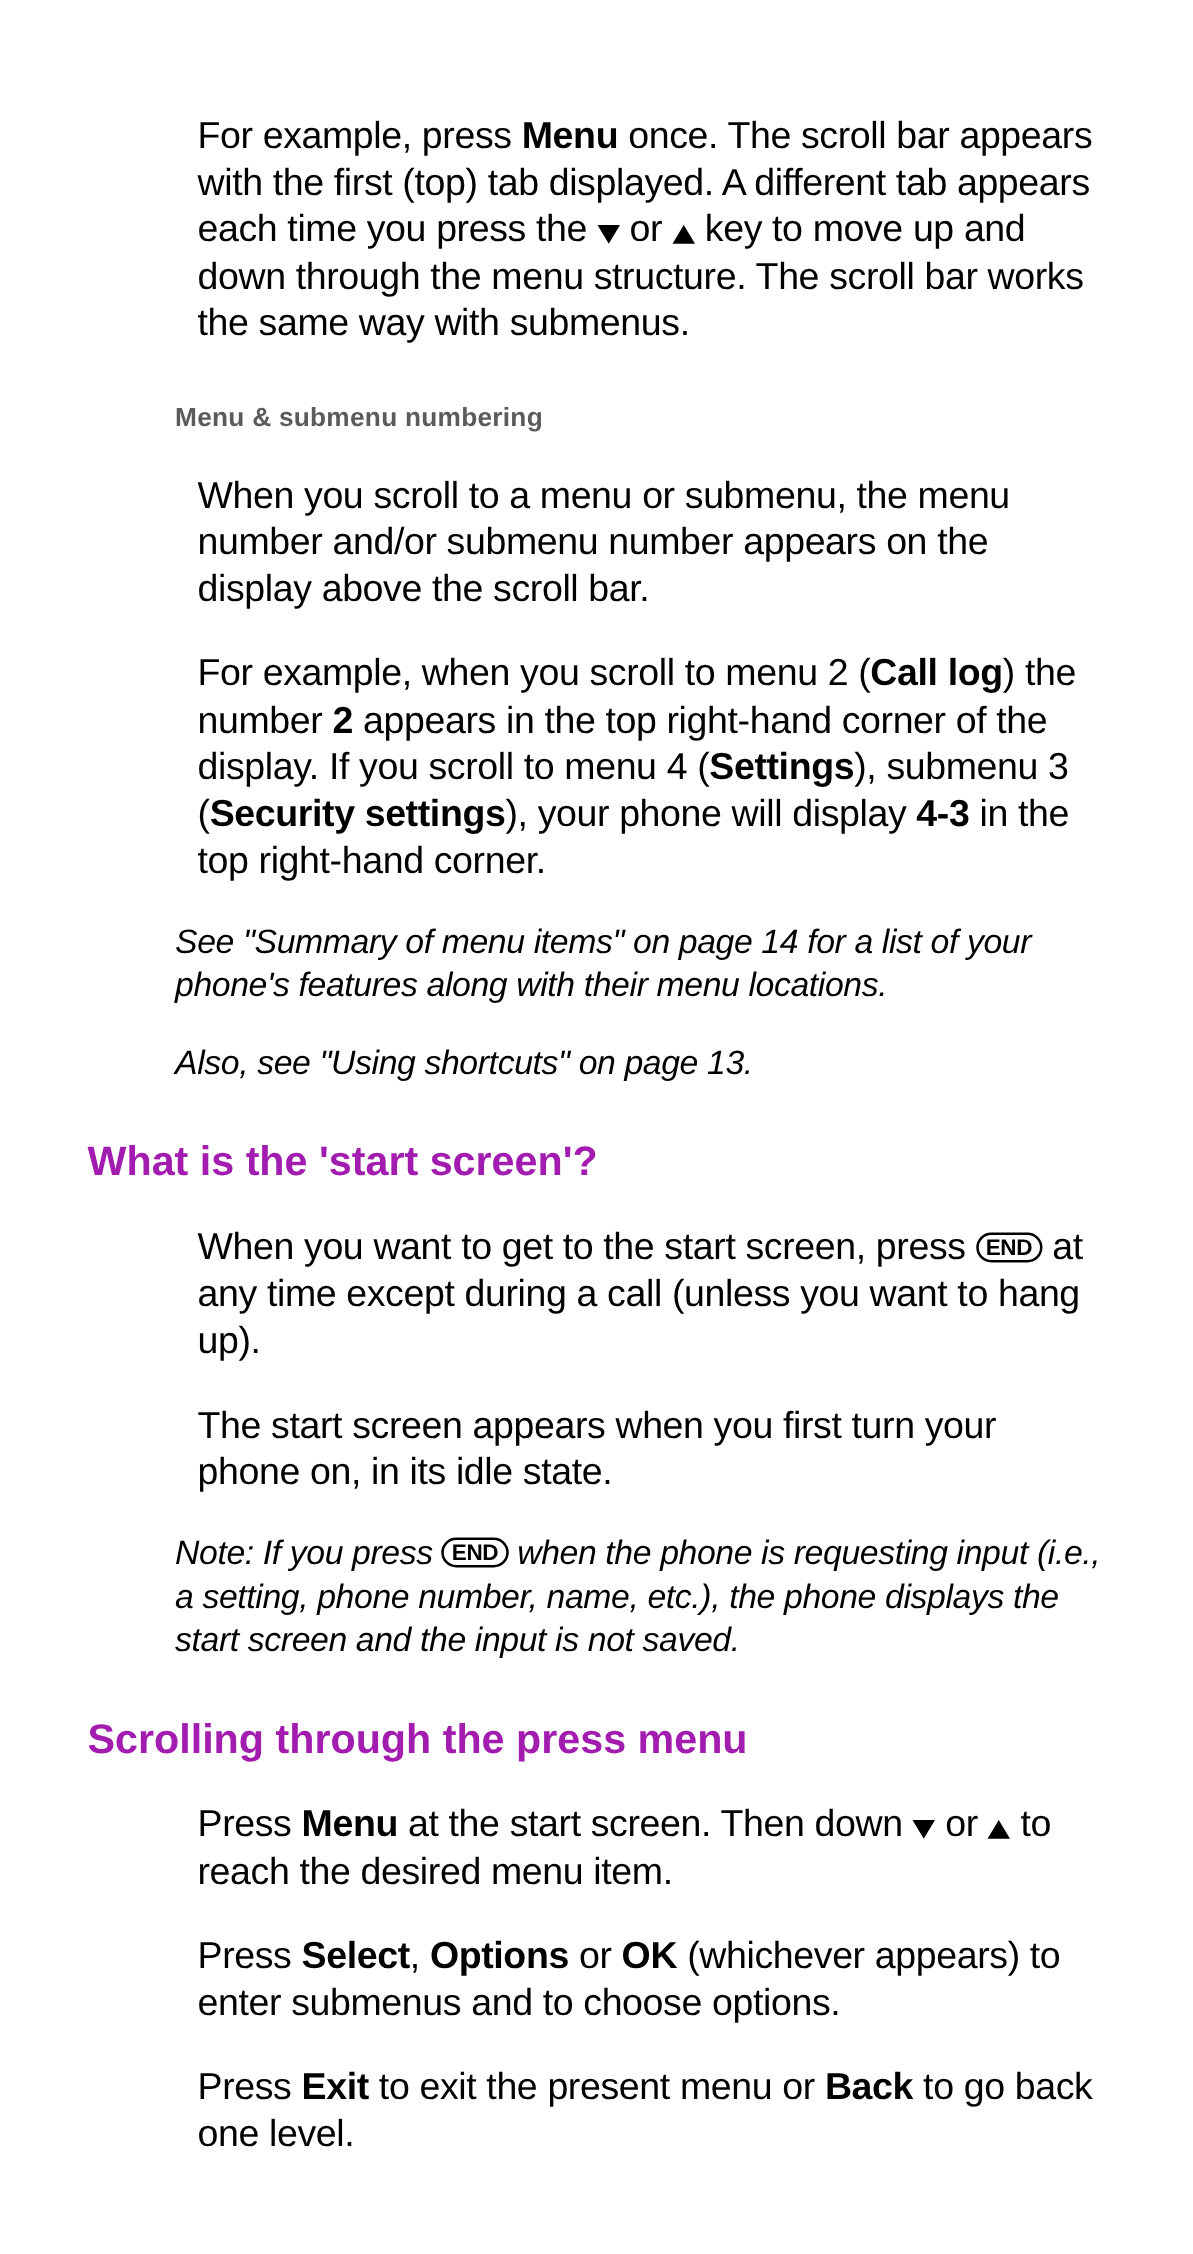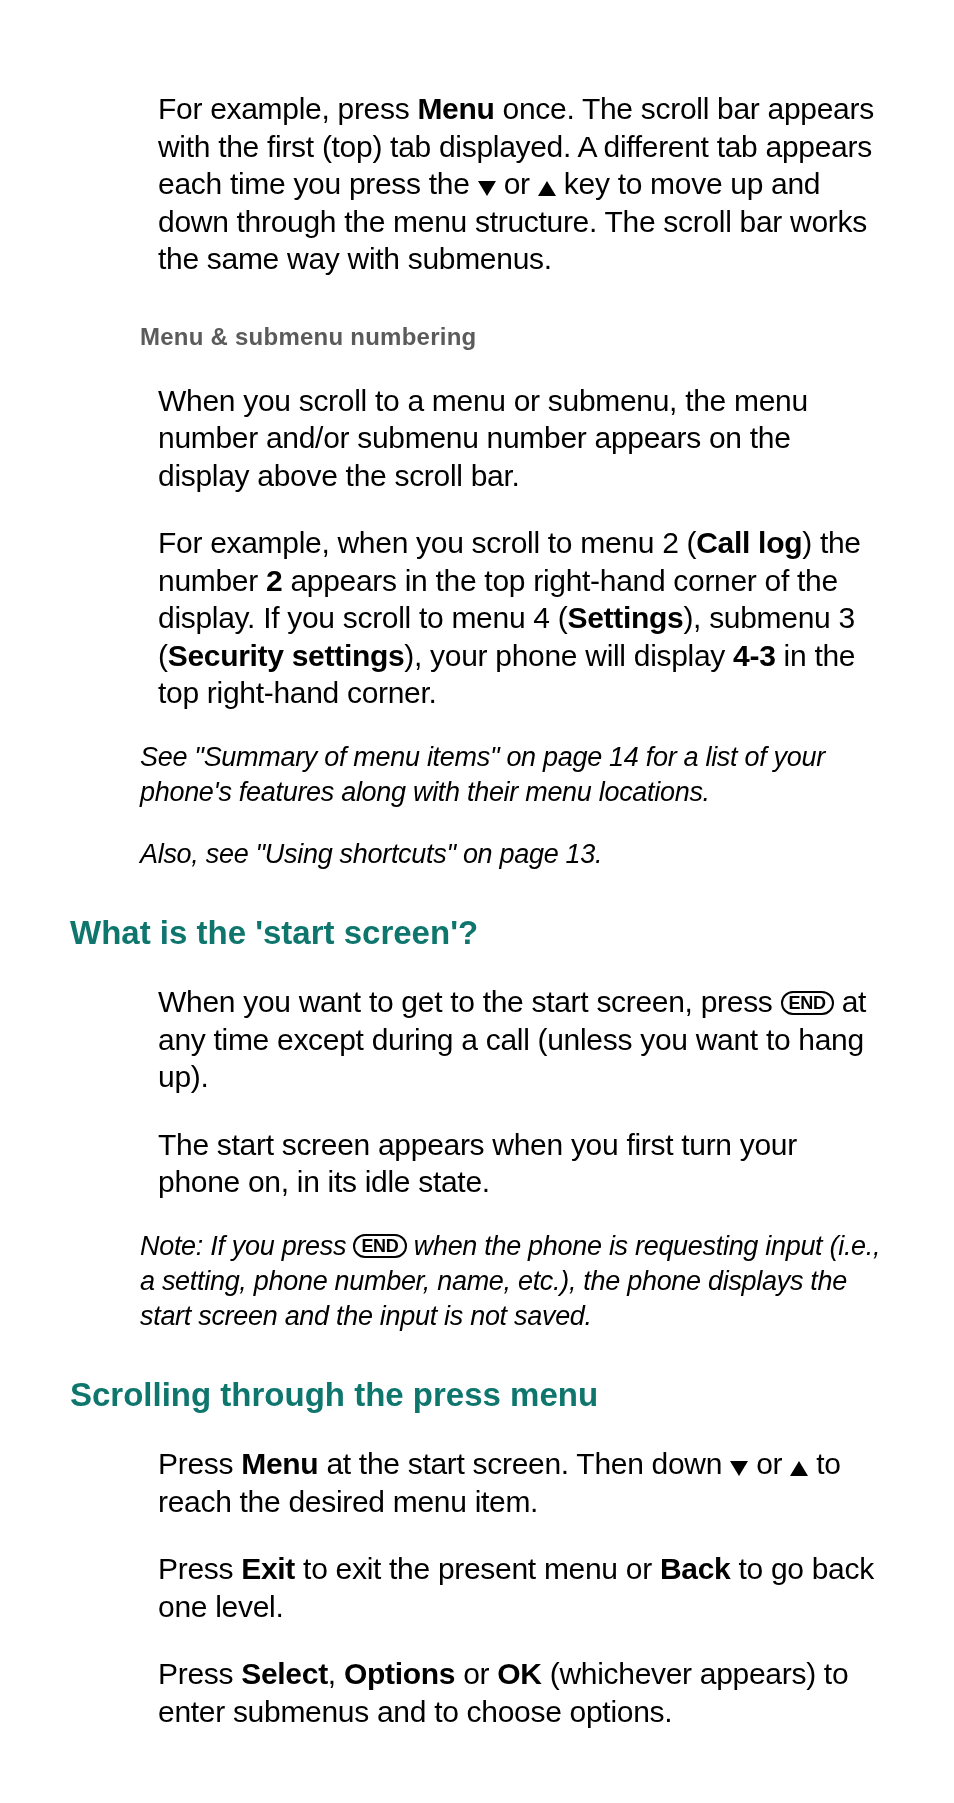--- a/index.html
+++ b/index.html
@@ -23,31 +23,31 @@
   }
   .italic-block {
     margin-left: 70px;
     margin-bottom: 18px;
     font-style: italic;
     font-size: 27px;
     line-height: 1.3;
   }
   h3.sub {
     margin: 44px 0 22px 70px;
-    font-size: 24px;
+    font-size: 21px;
     font-weight: 800;
     color: #5b5b5b;
     font-family: Arial, sans-serif;
     letter-spacing: 0.01em;
   }
   h2.section {
     margin: 40px 0 24px 0;
     font-size: 33px;
     font-weight: 700;
-    color: #0f766e;
+    color: #a21caf;
     letter-spacing: 0;
     font-family: "Helvetica Neue", Arial, sans-serif;
   }
   .bf { font-weight: 700; font-family: Arial, sans-serif; }
   .tri {
     display: inline-block;
     width: 0; height: 0;
     vertical-align: -2px;
   }
   .tri.down {
@@ -105,20 +105,20 @@
     <span>Note: If you press </span><span class="end-key">END</span><span> when the phone is requesting input (i.e., a setting, phone number, name, etc.), the phone displays the start screen and the input is not saved.</span>
   </p>
 
   <h2 class="section">Scrolling through the press menu</h2>
 
   <p class="body-block">
     <span>Press </span><span class="bf">Menu</span><span> at the start screen. Then down </span><span class="tri down"></span><span> or </span><span class="tri up"></span><span> to reach the desired menu item.</span>
   </p>
 
   <p class="body-block">
-    <span>Press </span><span class="bf">Exit</span><span> to exit the present menu or </span><span class="bf">Back</span><span> to go back one level.</span>
+    <span>Press </span><span class="bf">Select</span><span>, </span><span class="bf">Options</span><span> or </span><span class="bf">OK</span><span> (whichever appears) to enter submenus and to choose options.</span>
   </p>
 
   <p class="body-block">
-    <span>Press </span><span class="bf">Select</span><span>, </span><span class="bf">Options</span><span> or </span><span class="bf">OK</span><span> (whichever appears) to enter submenus and to choose options.</span>
+    <span>Press </span><span class="bf">Exit</span><span> to exit the present menu or </span><span class="bf">Back</span><span> to go back one level.</span>
   </p>
 
 </div>
 
 </body></html>

